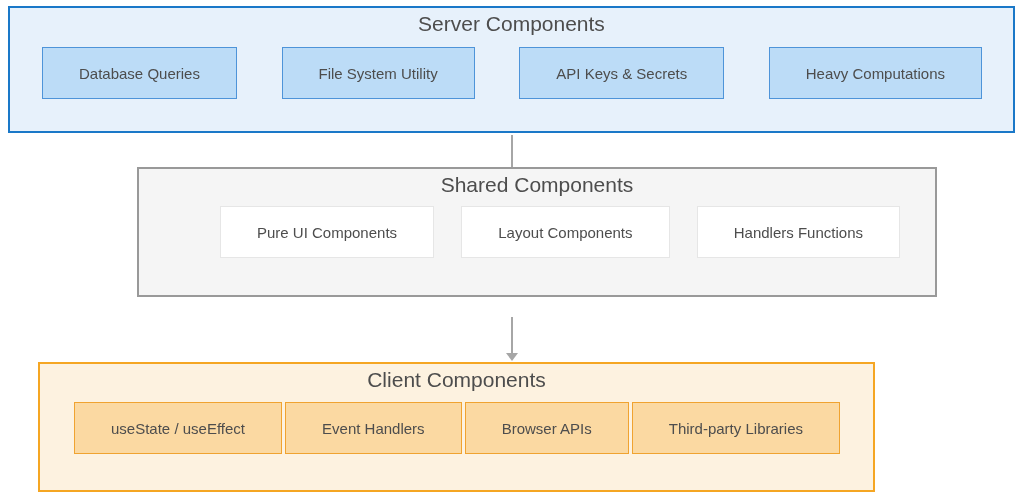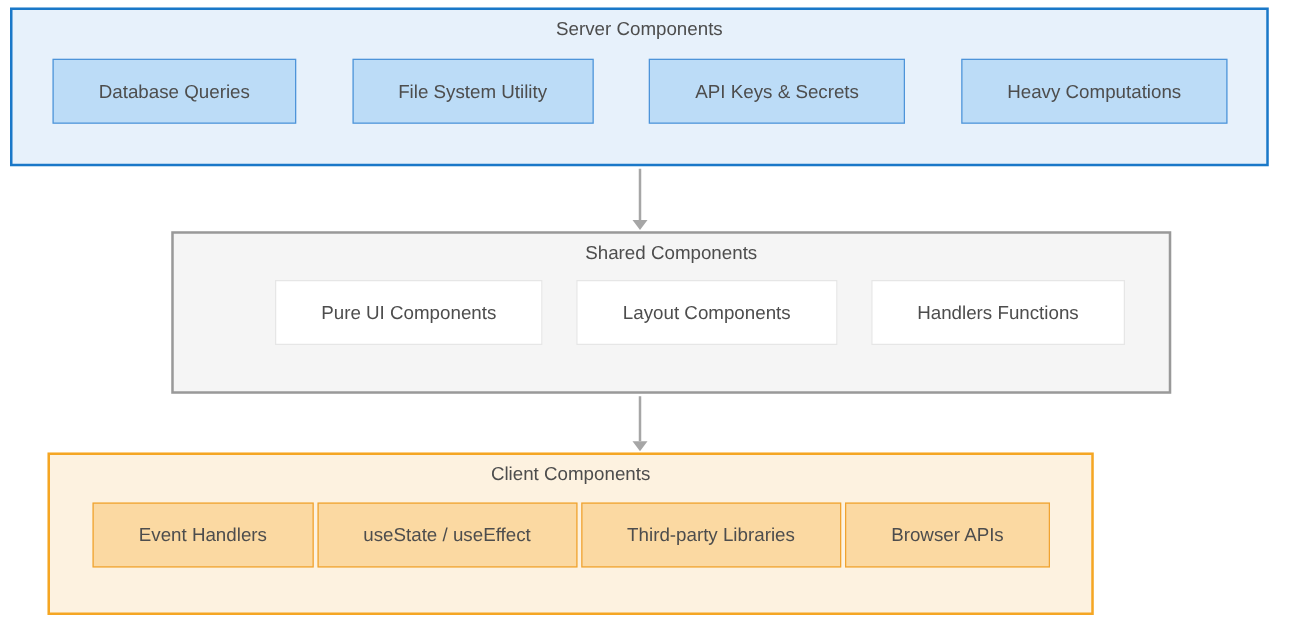--- a/index.html
+++ b/index.html
@@ -16,27 +16,27 @@
     color: #4d4d4d;
     overflow: hidden;
   }
   .group {
     position: absolute;
     box-sizing: border-box;
     background: var(--fill);
     border: 2px solid var(--border);
   }
   #server-group { left: 8px;   top: 6px;   width: 1007px; height: 127px; }
-  #shared-group { left: 137px; top: 185px; width: 800px;  height: 130px; }
+  #shared-group { left: 137px; top: 167px; width: 800px;  height: 130px; }
   #client-group { left: 38px;  top: 362px; width: 837px;  height: 130px; }
 
   .group-title {
     text-align: center;
     margin-top: 6px;
-    font-size: 15px;
+    font-size: 21px;
     line-height: 20px;
     color: #4d4d4d;
   }
   .items {
     display: flex;
     justify-content: space-between;
   }
   #server-group .items { margin: 13px 31px 0 32px; }
   #shared-group .items { margin: 11px 35px 0 33px; padding-left: 48px; }
   #client-group .items { margin: 12px 33px 0 34px; }
@@ -108,20 +108,20 @@
   </section>
 
   <div class="arrow" id="arrow-shared-client" style="--color: #a6a6a6;">
     <span class="arrow-line"></span>
     <span class="arrow-head"></span>
   </div>
 
   <section class="group" id="client-group" style="--fill: #fdf2e0; --border: #f5a623; --item-fill: #fbd9a2; --item-border: #f0a330;">
     <div class="group-title">Client Components</div>
     <div class="items">
+      <div class="item">useState / useEffect</div>
       <div class="item">Event Handlers</div>
-      <div class="item">useState / useEffect</div>
+      <div class="item">Browser APIs</div>
       <div class="item">Third-party Libraries</div>
-      <div class="item">Browser APIs</div>
     </div>
   </section>
 
 </div>
 
 </body></html>

